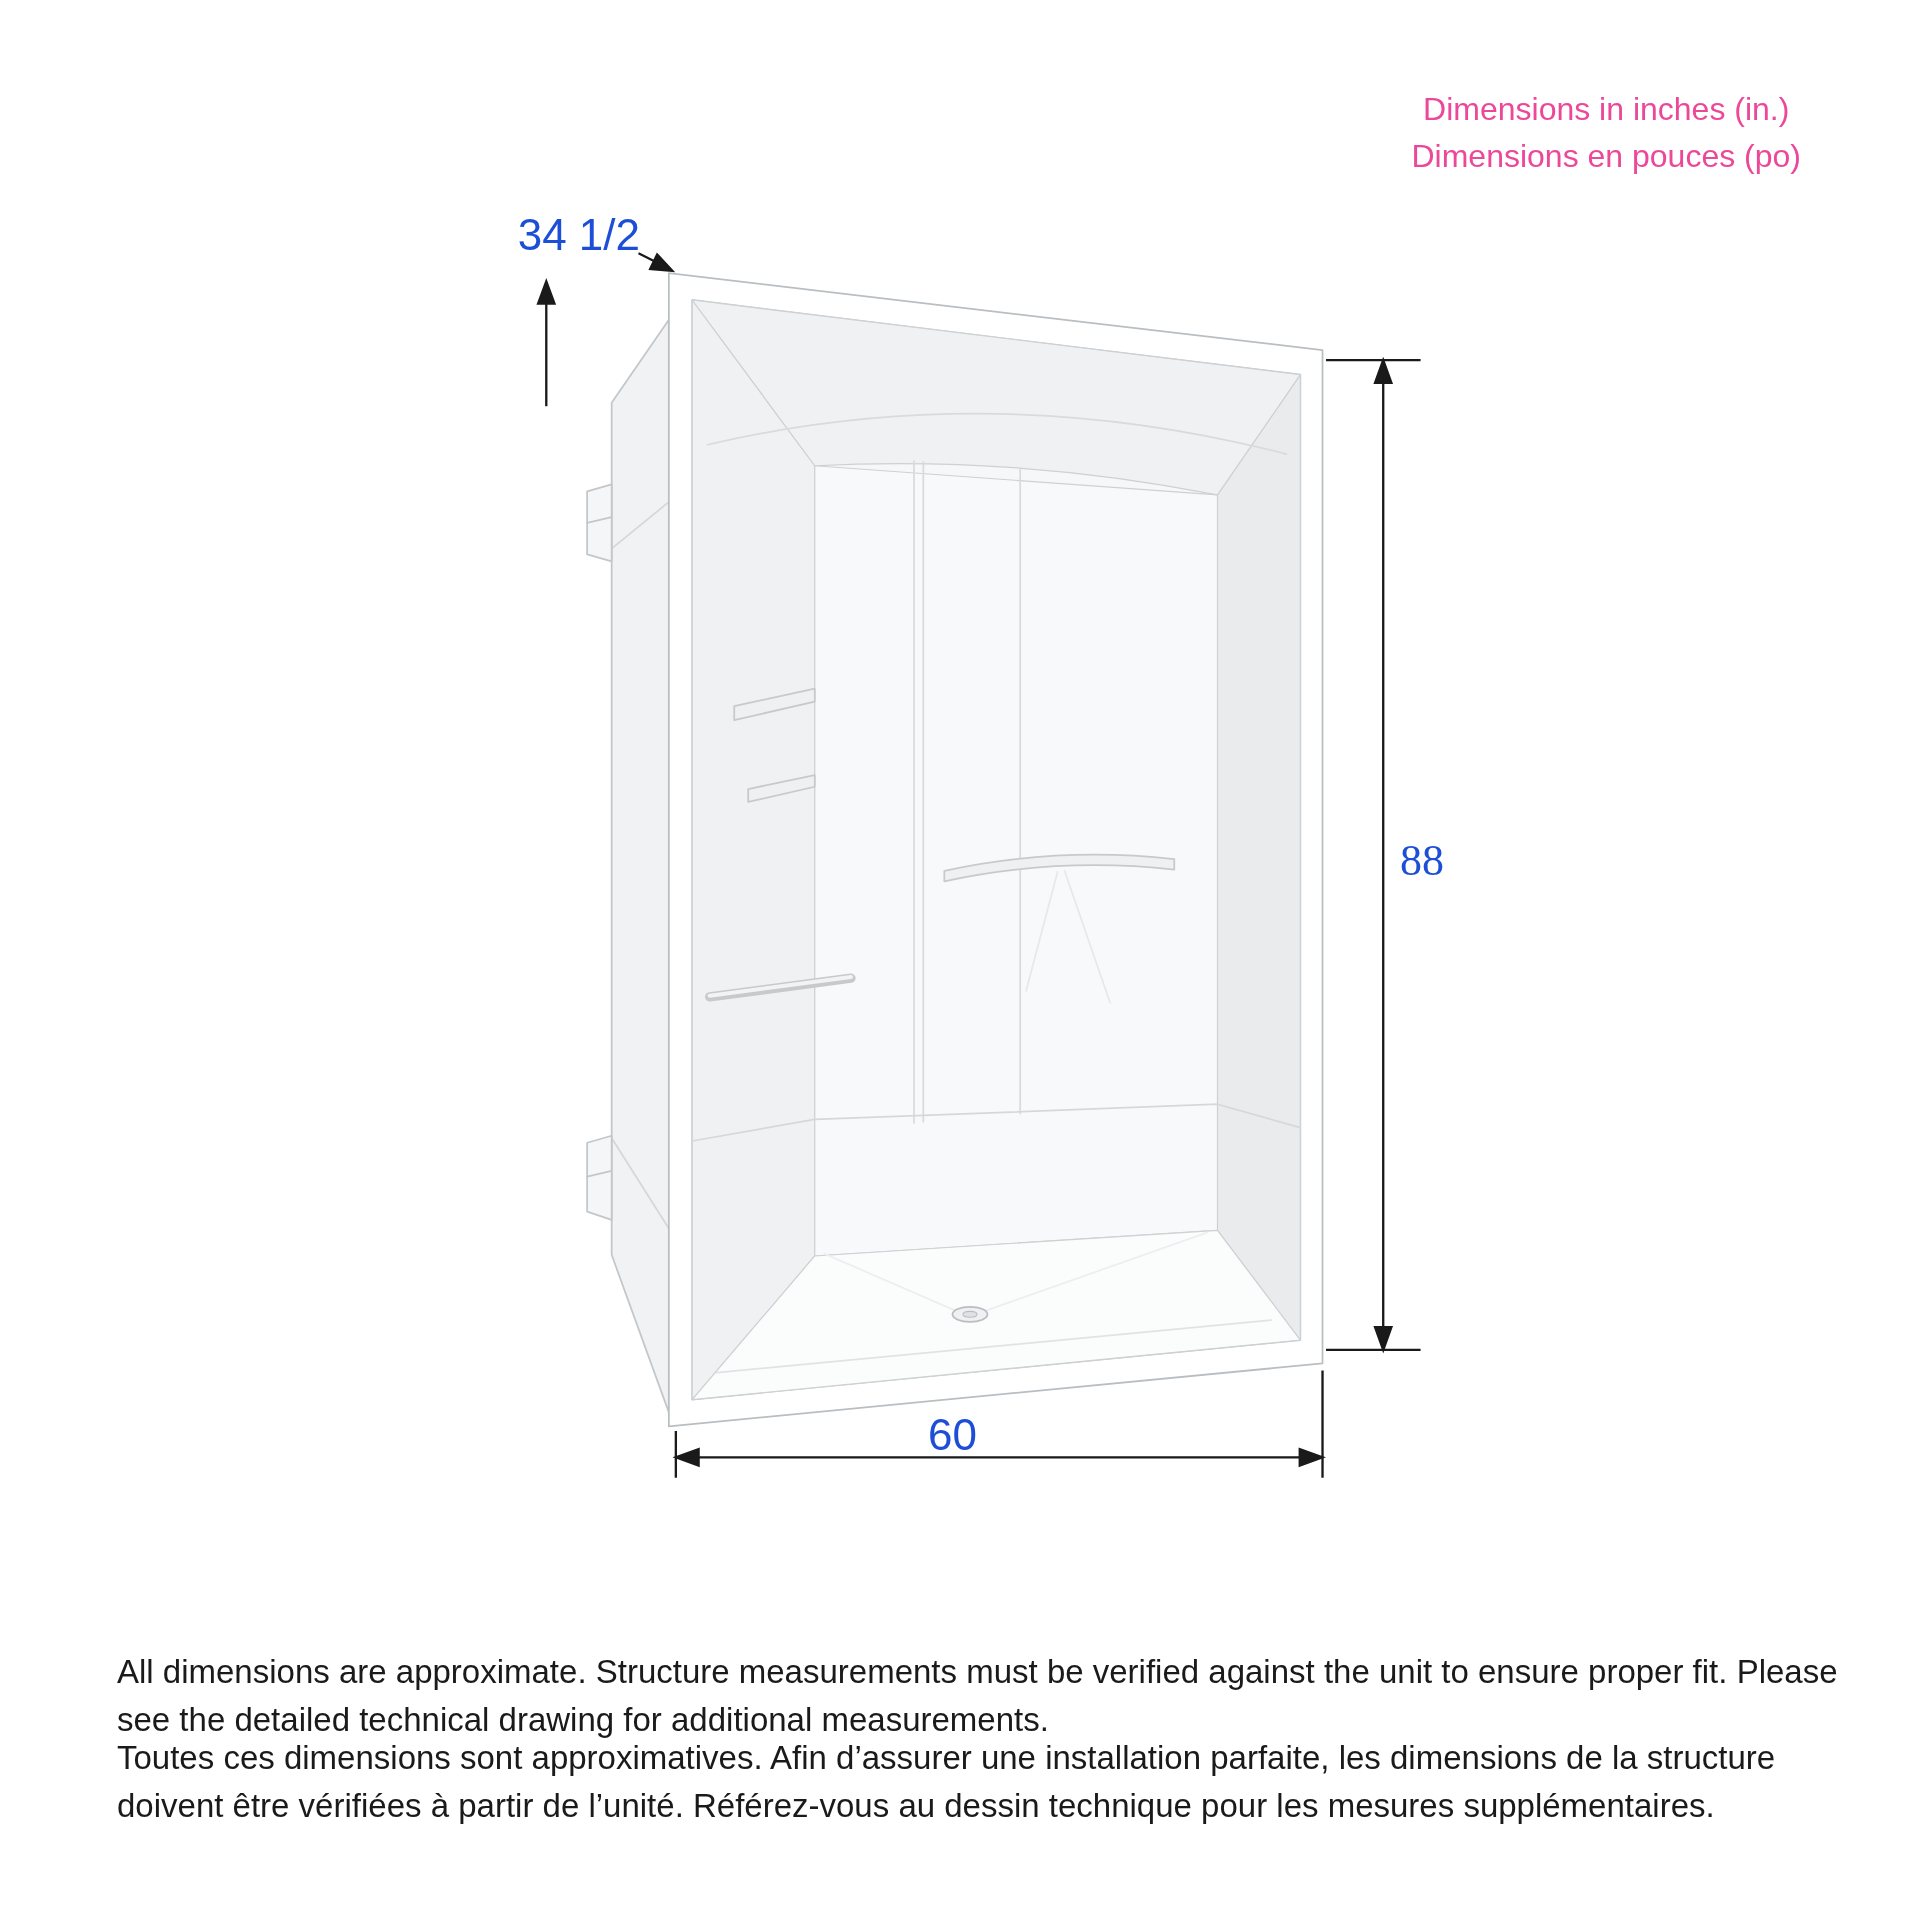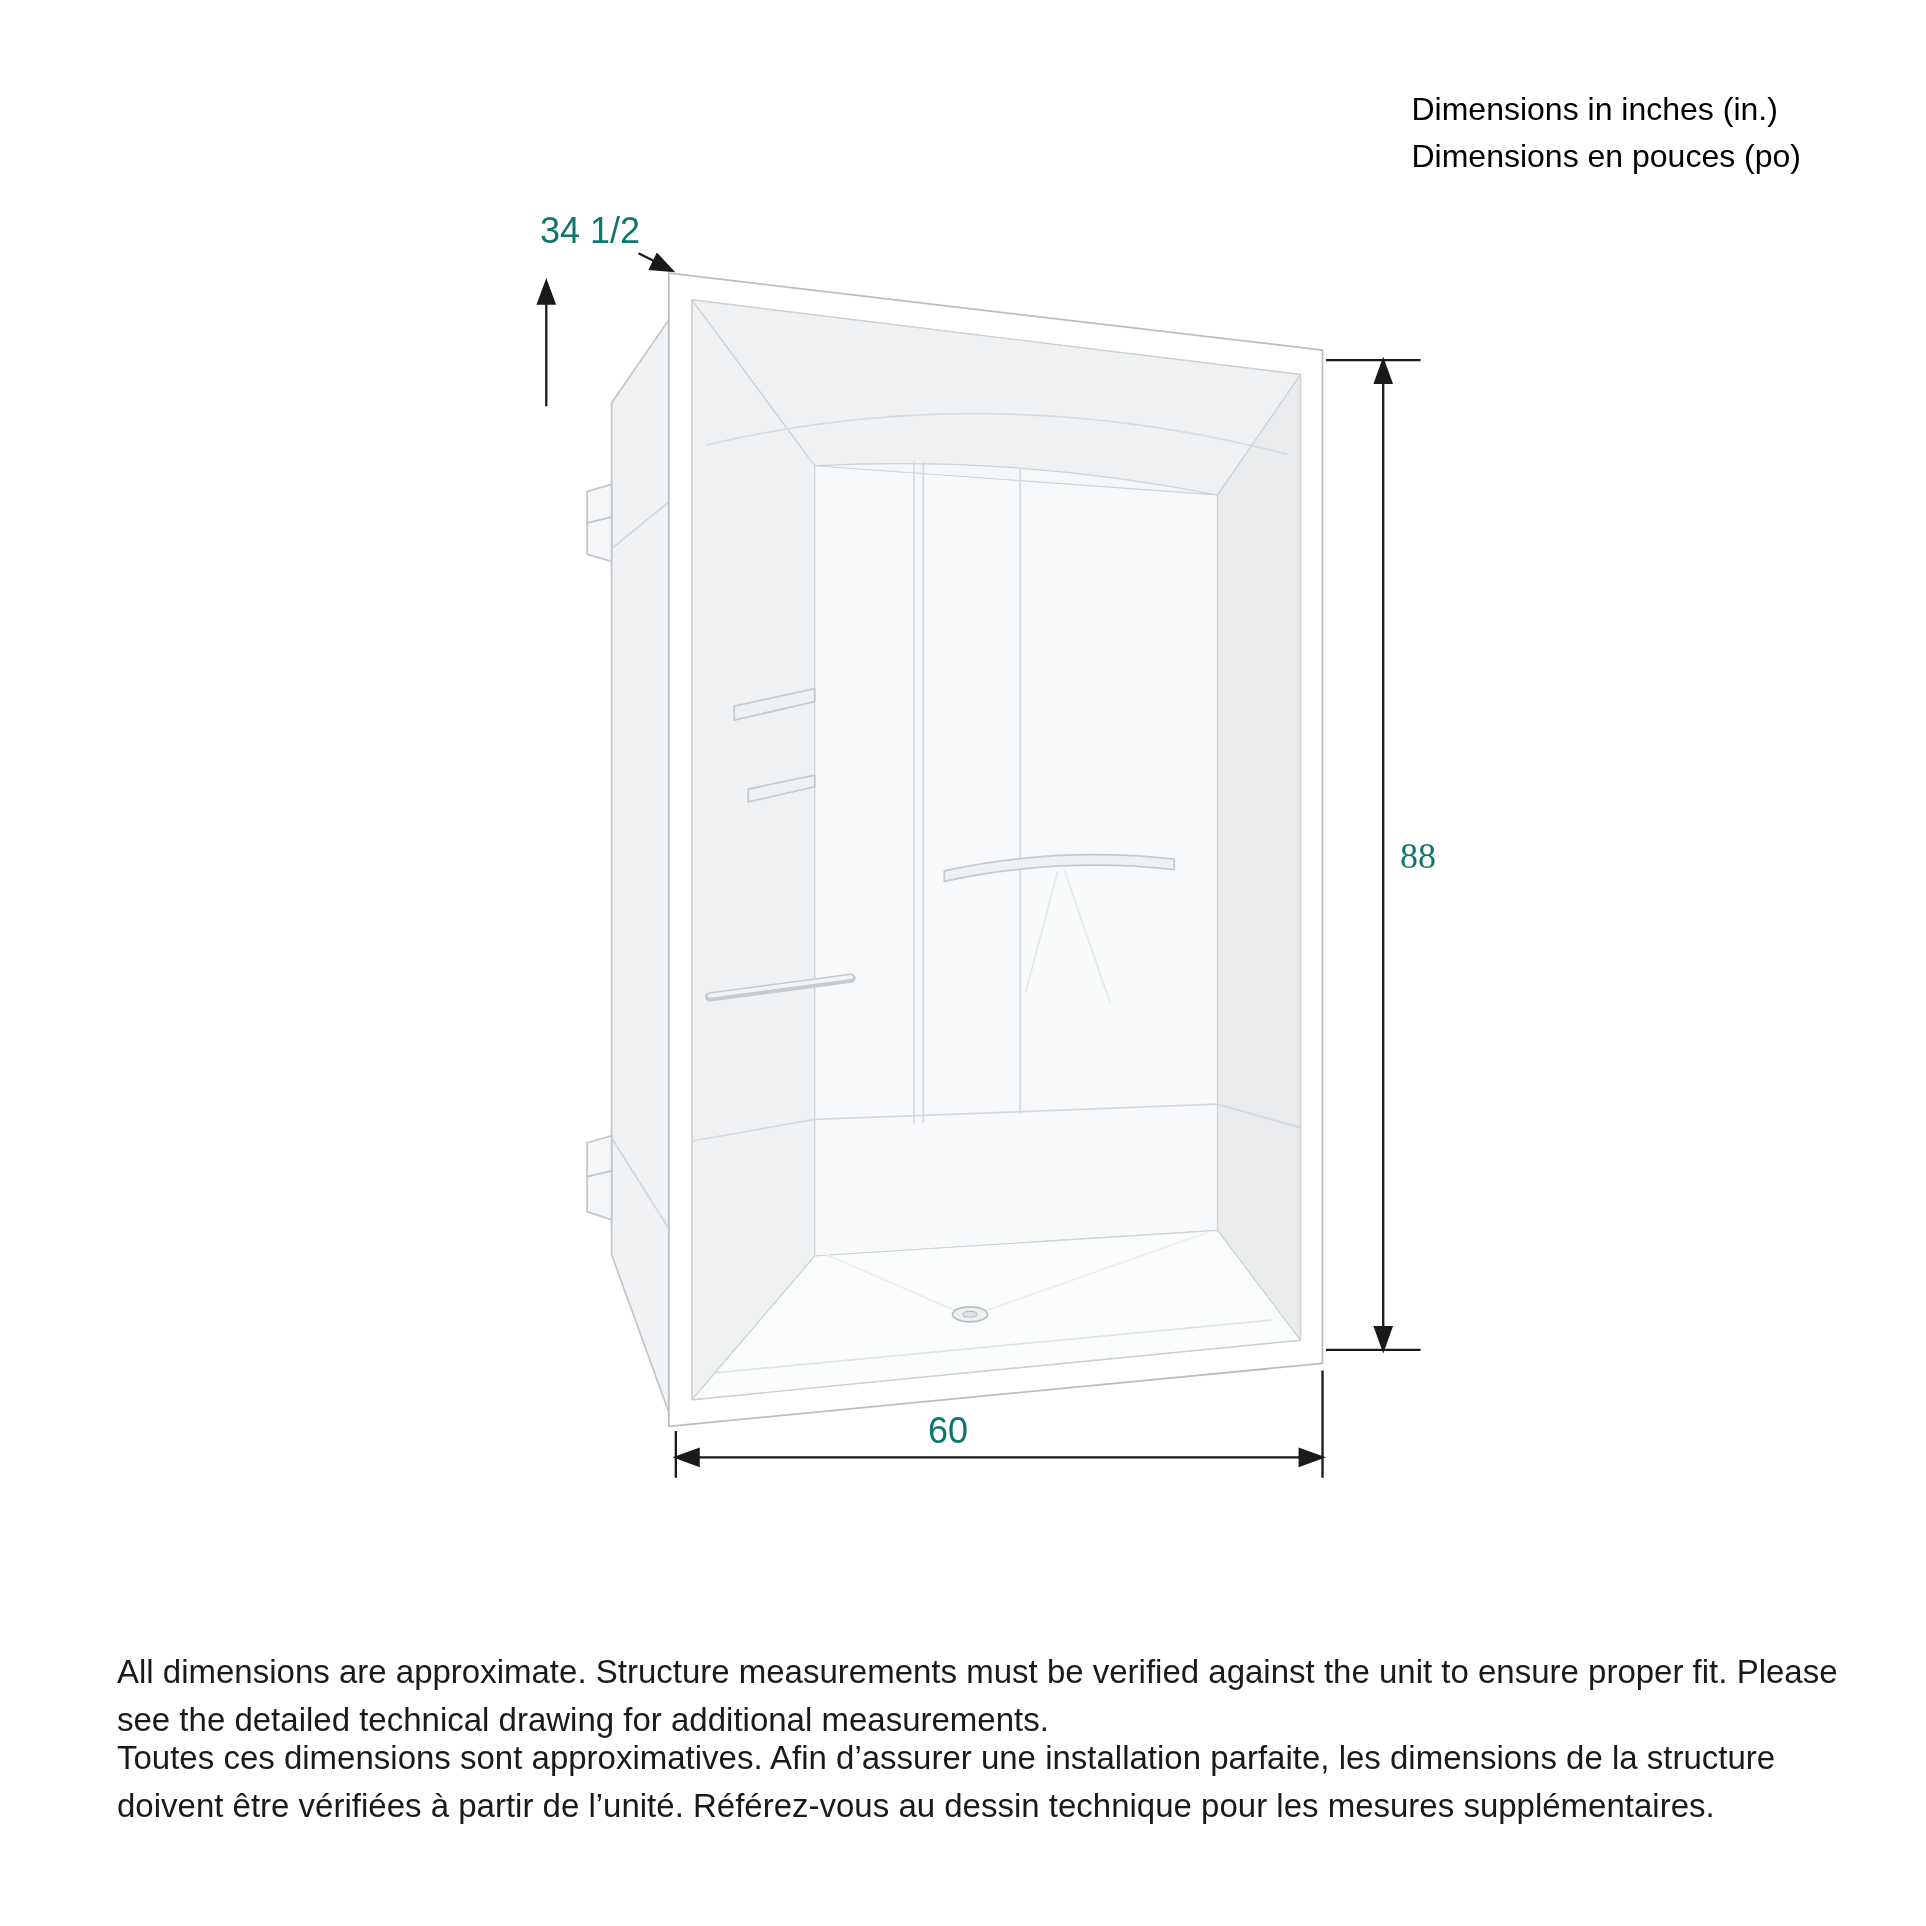--- a/index.html
+++ b/index.html
@@ -20,30 +20,30 @@
     position: absolute;
     left: 0;
     top: 0;
     width: 1926px;
     height: 1926px;
   }
   .units-note {
     position: absolute;
     top: 86px;
     right: 125px;
-    text-align: left;
+    text-align: center;
     font-size: 32px;
     line-height: 47px;
-    color: #000000;
+    color: #ec4899;
     white-space: nowrap;
   }
   .dim-label {
     position: absolute;
-    font-size: 36px;
-    color: #0f766e;
+    font-size: 44px;
+    color: #1d4ed8;
     white-space: nowrap;
   }
   .dim-depth {
     left: 479px;
     top: 210px;
     width: 161px;
     text-align: right;
   }
   .dim-height {
     left: 1400px;

